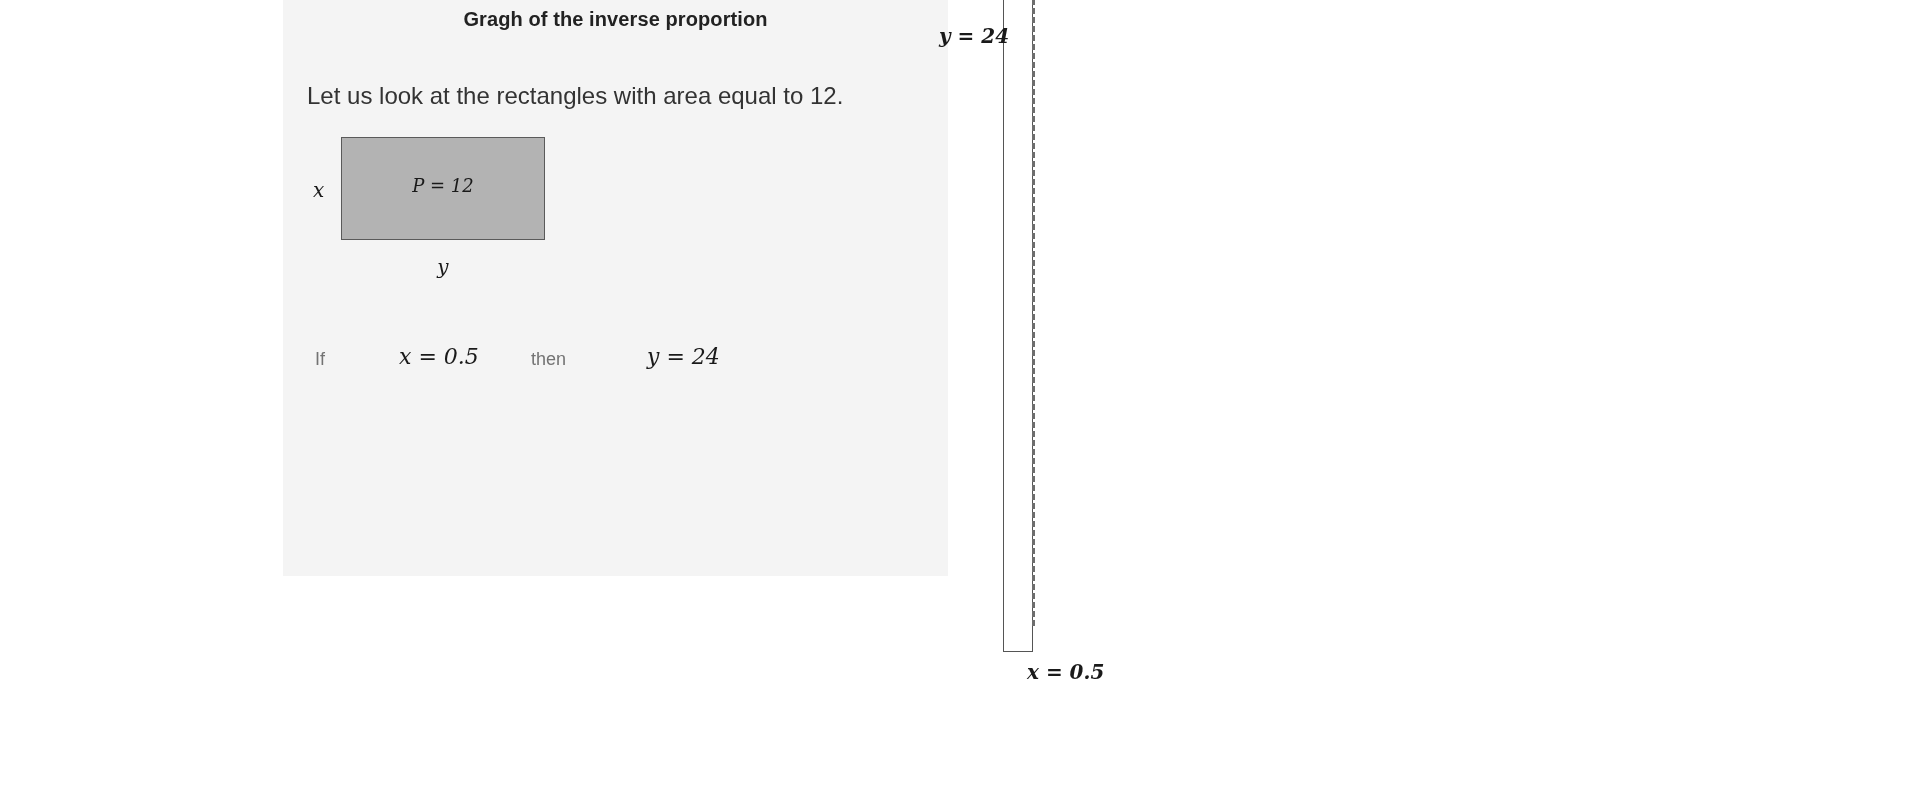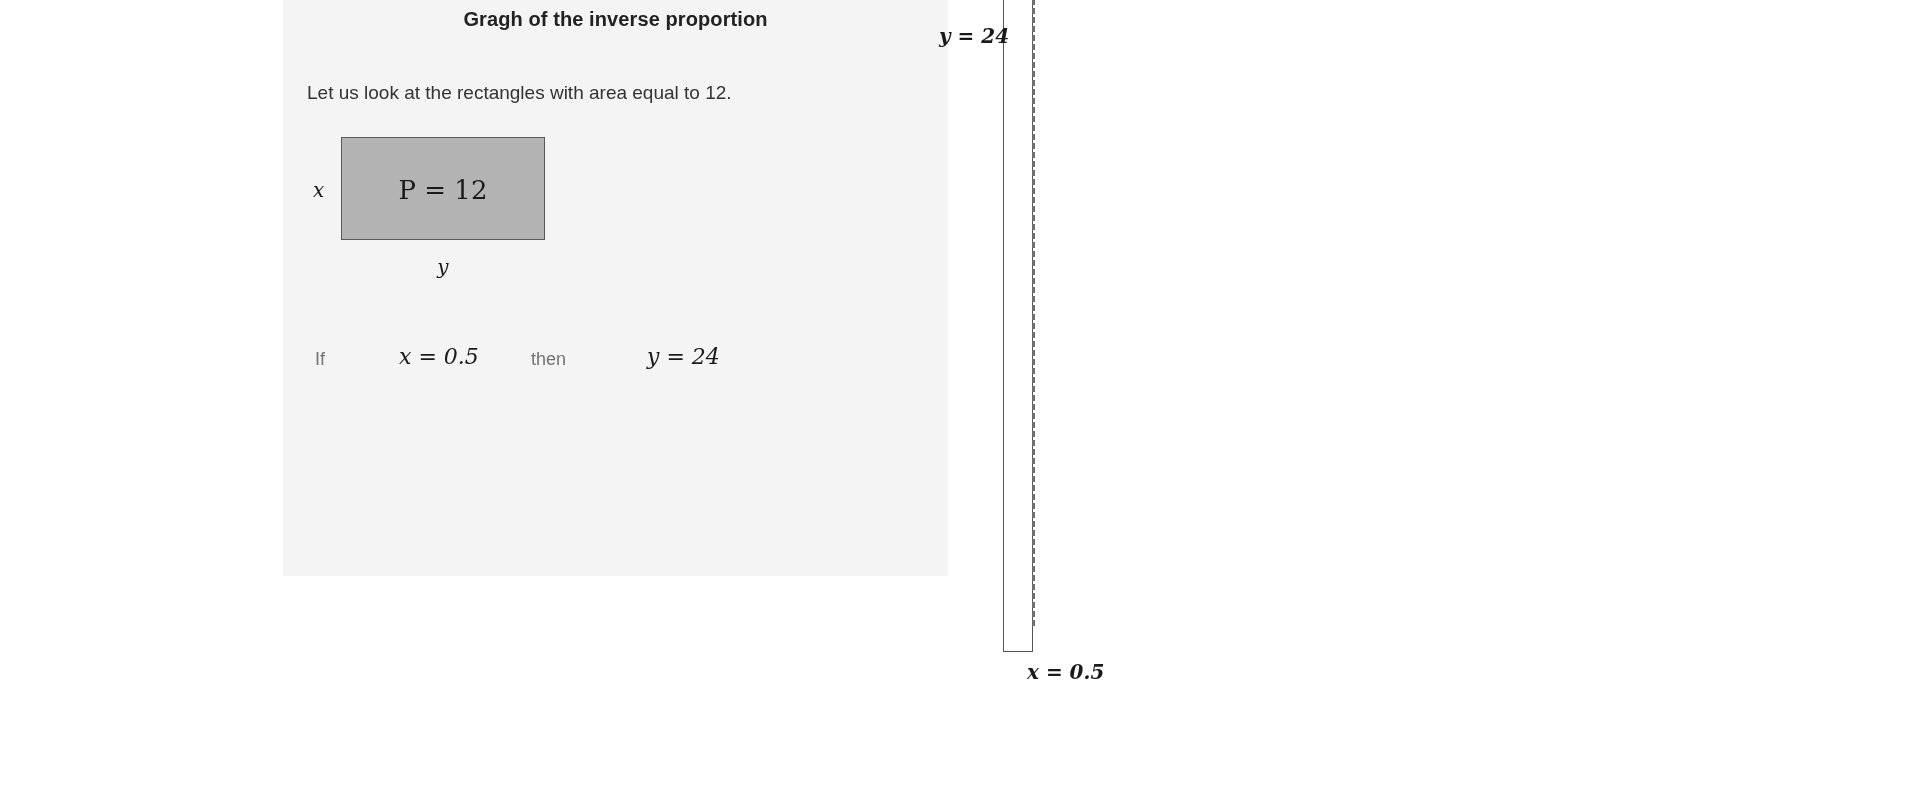--- a/index.html
+++ b/index.html
@@ -39,21 +39,21 @@
     font-weight: bold;
     color: #222222;
     letter-spacing: 0.1px;
   }
 
   #intro-text {
     position: absolute;
     left: 24px;
     top: 82px;
     width: 620px;
-    font-size: 19px;
+    font-size: 24px;
     color: #333333;
   }
 
   
   #rect-figure {
     position: absolute;
     left: 58px;
     top: 137px;
     width: 204px;
     height: 103px;
@@ -62,21 +62,22 @@
     box-sizing: border-box;
   }
 
   #rect-area-label {
     position: absolute;
     left: 58px;
     top: 175px;
     width: 204px;
     text-align: center;
     font-family: "DejaVu Serif", serif;
-    font-size: 26px;
+    font-style: italic;
+    font-size: 18px;
     color: #1a1a1a;
   }
 
   #rect-x-label {
     position: absolute;
     left: 30px;
     top: 178px;
     font-family: "DejaVu Serif", serif;
     font-style: italic;
     font-size: 20px;

